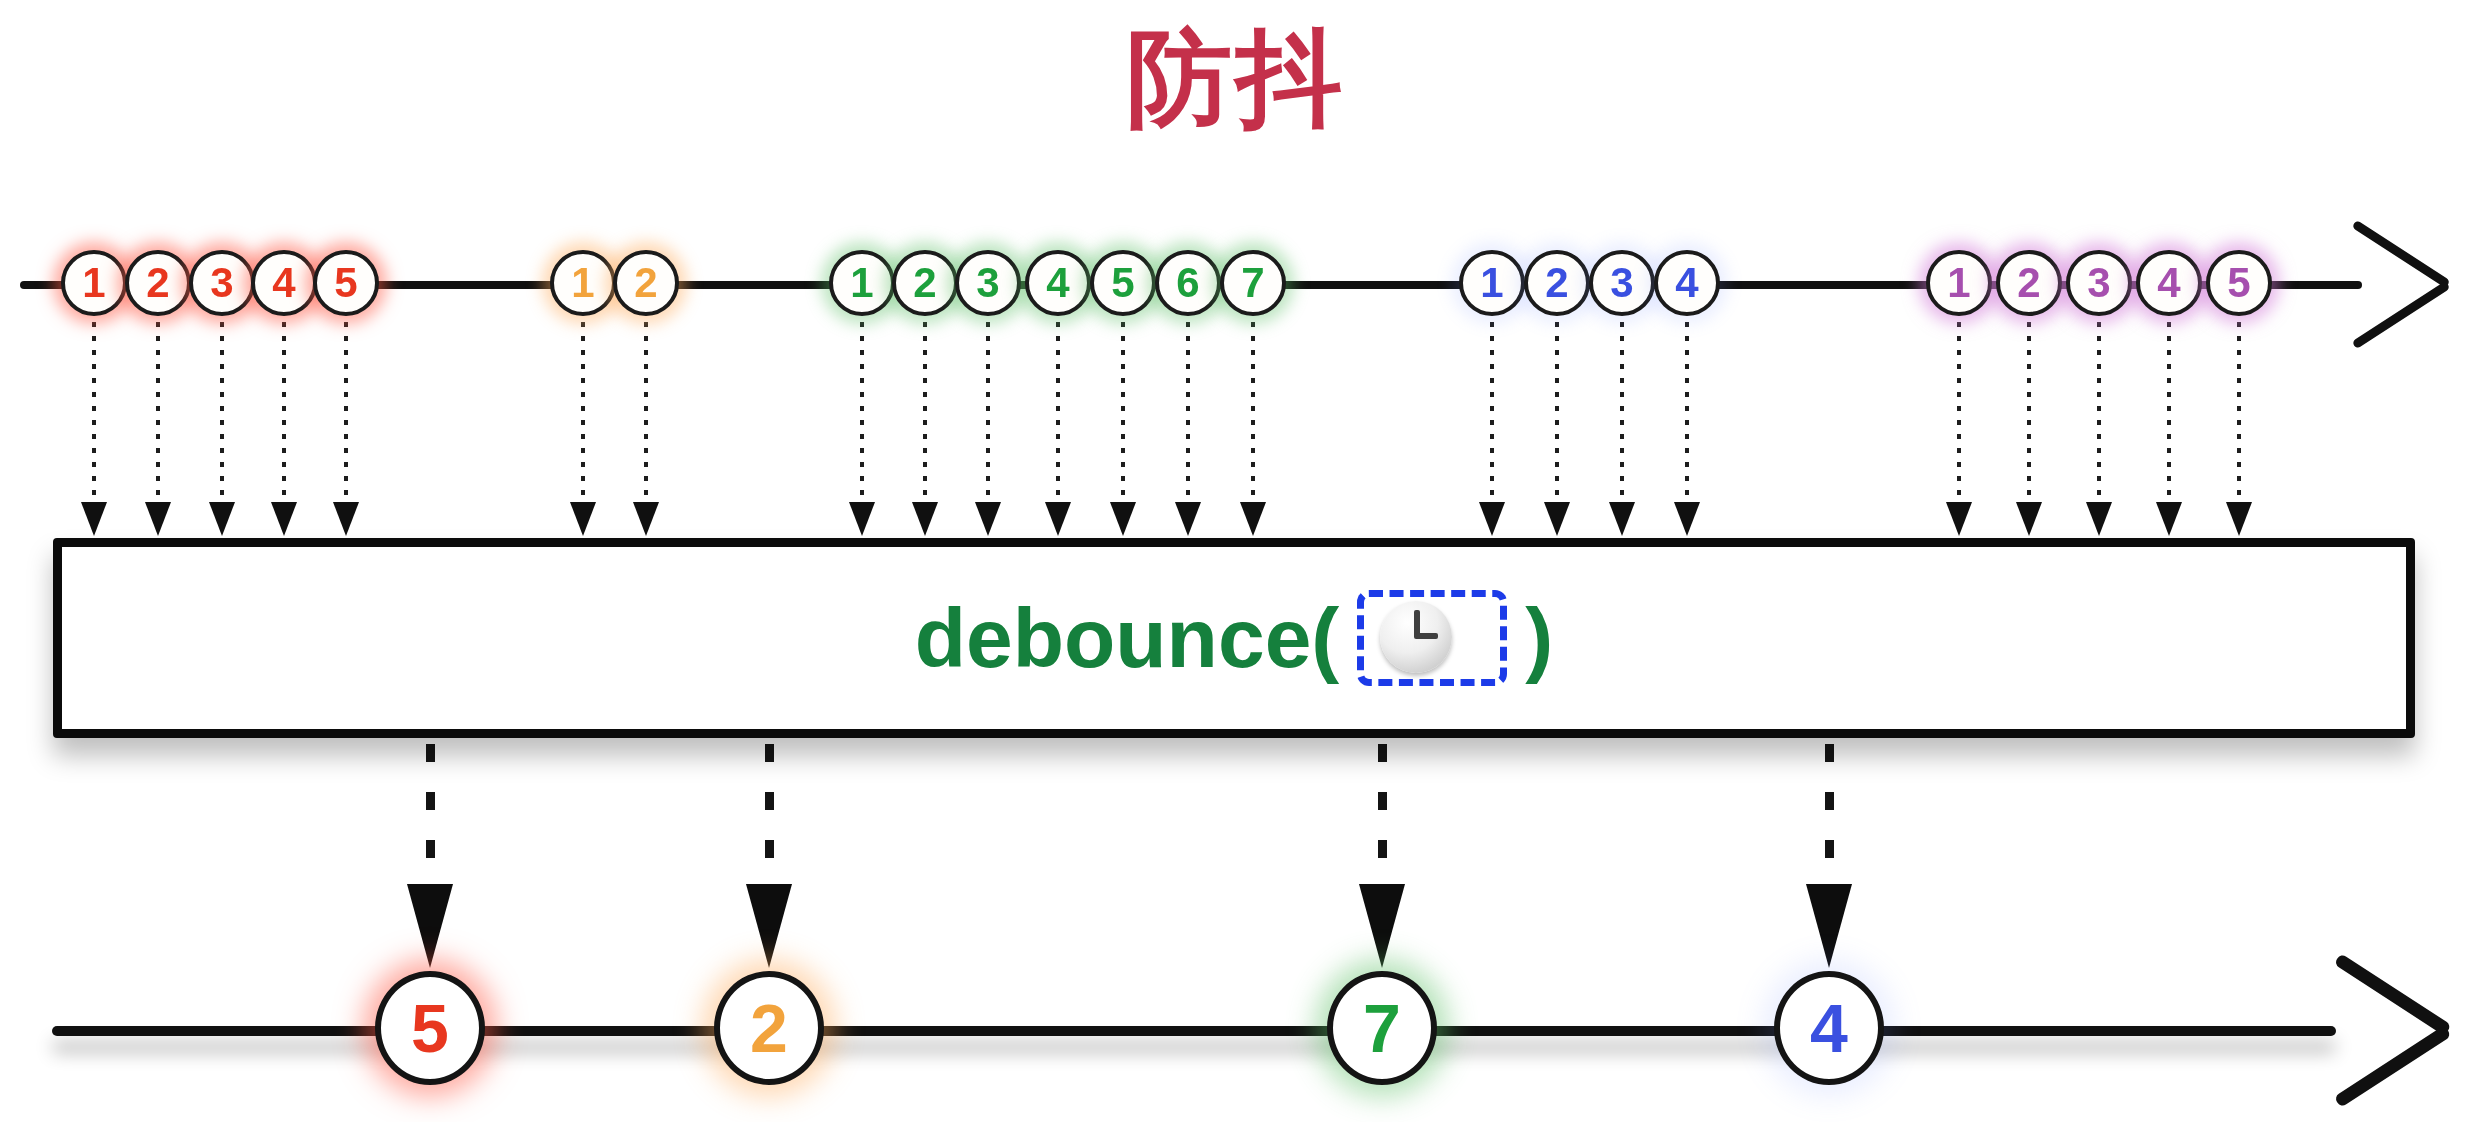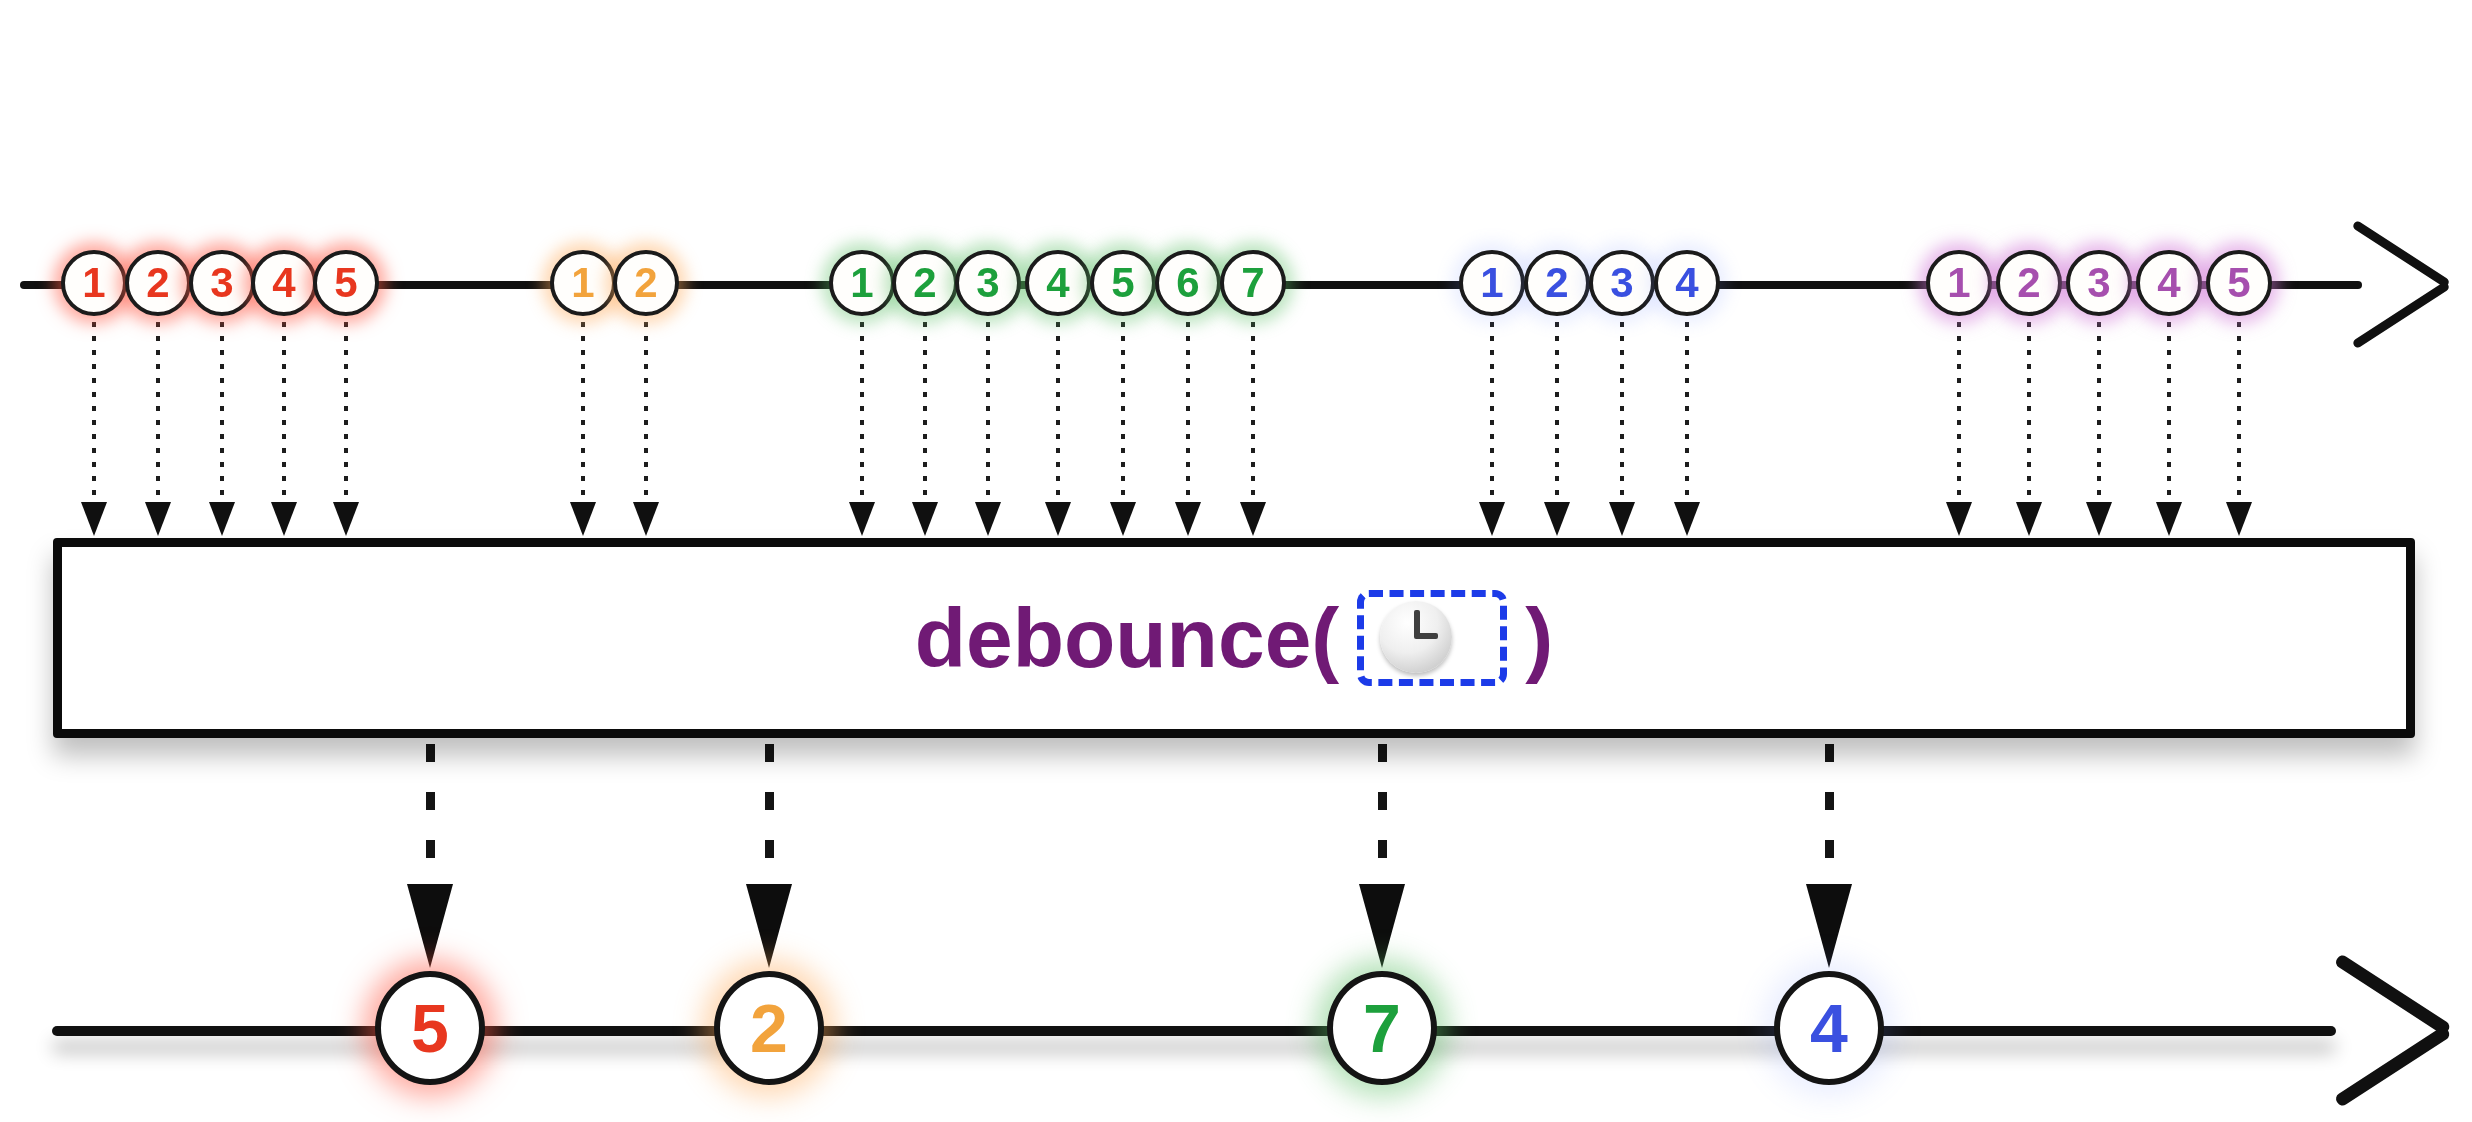--- a/index.html
+++ b/index.html
@@ -38,21 +38,21 @@
     border-left:13px solid transparent; border-right:13px solid transparent;
     border-top:34px solid #101010;
   }
 
   .debounce-box {
     position:absolute; left:53px; top:538px; width:2362px; height:200px;
     box-sizing:border-box; border:9px solid #0b0b0b; border-radius:4px;
     background:#ffffff; box-shadow:0 18px 26px rgba(0,0,0,0.25);
     display:flex; align-items:center; justify-content:center; z-index:2;
   }
-  .box-label { font-size:84px; font-weight:bold; color:#701a75;
+  .box-label { font-size:84px; font-weight:bold; color:#15803d;
                display:flex; align-items:center; line-height:1; }
   .clock-slot {
     position:relative; width:150px; height:96px; box-sizing:border-box;
     border:7px dashed #1c3be8; border-radius:12px; margin:0 18px;
   }
   .clock {
     position:absolute; left:16px; top:4px; width:72px; height:72px; border-radius:50%;
     background:radial-gradient(circle at 38% 30%, #ffffff 0%, #efefef 45%, #c8c8c8 85%, #b2b2b2 100%);
     box-shadow:0 3px 4px rgba(0,0,0,0.25);
   }
@@ -75,20 +75,21 @@
     border:6px solid #141414; border-radius:50%; background:#ffffff;
     display:flex; align-items:center; justify-content:center; z-index:3;
   }
   .out-num { font-size:68px; font-weight:bold; line-height:1; }
 </style>
 </head>
 <body>
 
 <div class="canvas">
 
+  <h1 class="page-title" style="color: rgb(196, 48, 74);">防抖</h1>
 
   <div class="timeline" id="top-line"></div>
   <div class="chev top rot-up"></div>
   <div class="chev top rot-dn"></div>
   <div id="input-events">
       <div class="dot-line" style="left: 92px;"></div>
       <div class="small-head" style="left: 81px;"></div>
       <div class="top-circle" style="left: 61px; box-shadow: rgba(255, 90, 70, 0.5) 0px 0px 16px 8px;">
         <span class="top-num" style="color: rgb(232, 55, 31);">1</span>
       </div>

